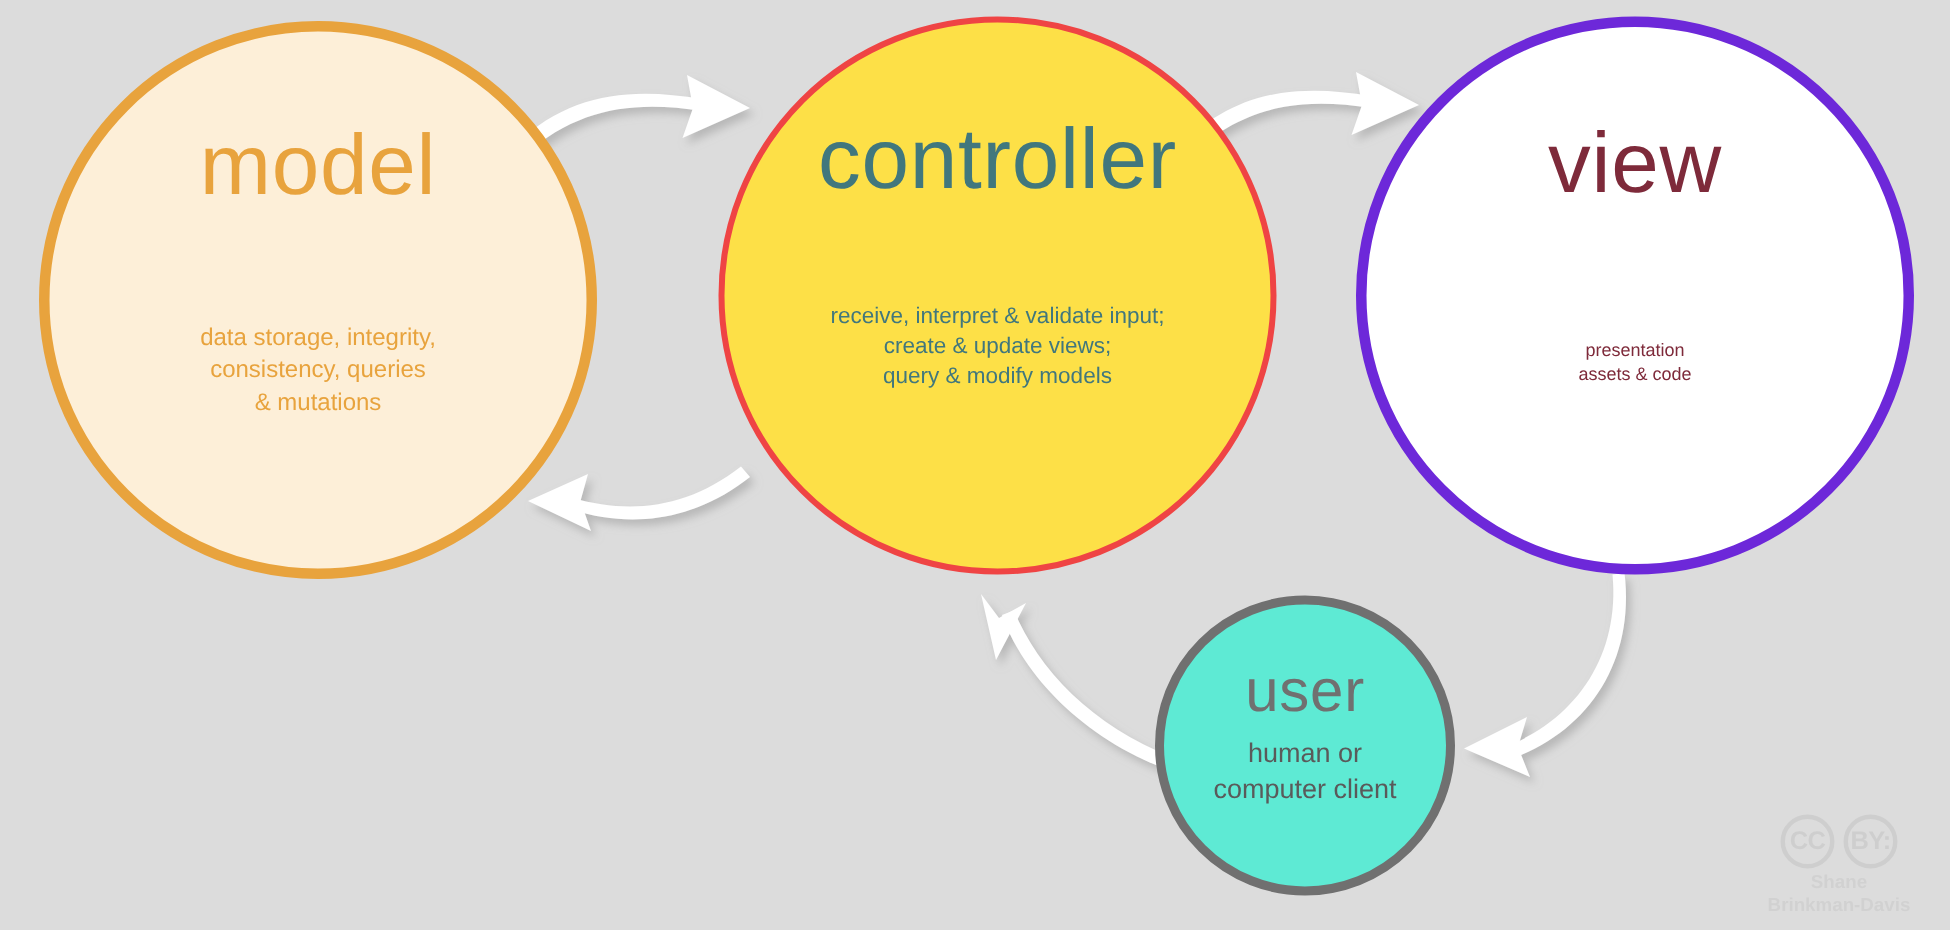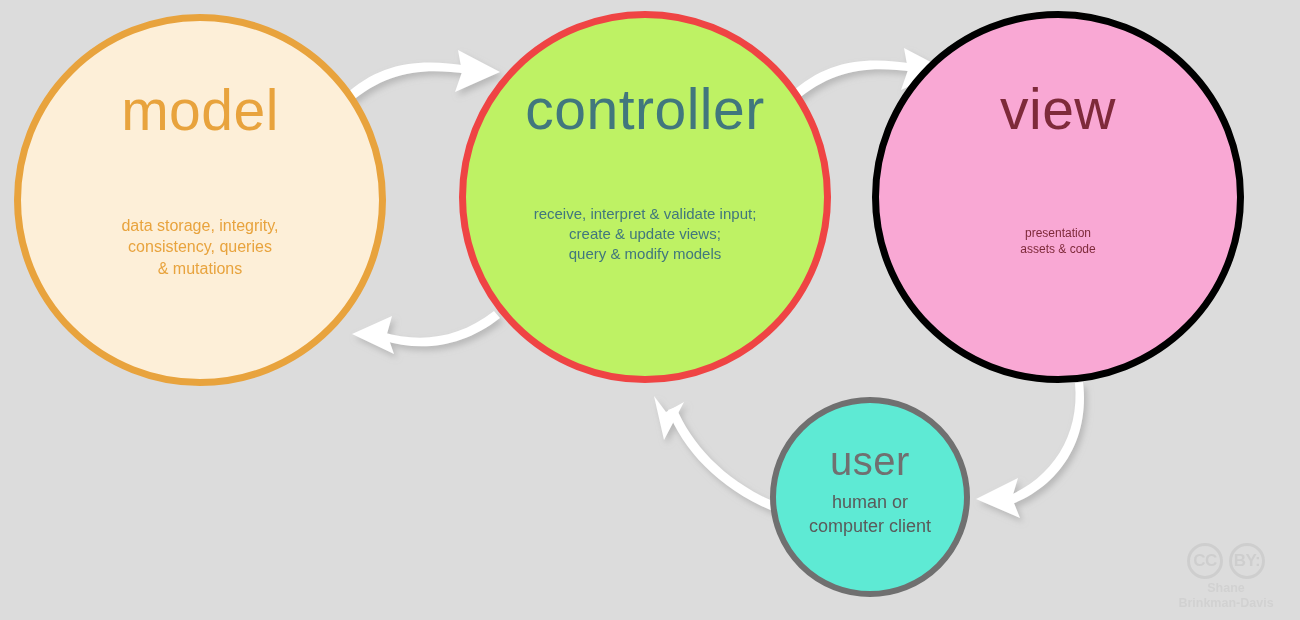--- a/index.html
+++ b/index.html
@@ -28,60 +28,60 @@
     font-weight: 300;
     line-height: 1;
     letter-spacing: 0.5px;
   }
   .node-desc {
     line-height: 1.33;
   }
 
   
   #node-model {
-    left: 14px; top: 14px;
+    left: 26px; top: 14px;
     width: 372px; height: 372px;
     background: #fdefd8;
     border: 7px solid #e8a33d;
   }
   #node-model .node-title {
     color: #e8a33d;
     font-size: 57px;
     margin-top: 61px;
   }
   #node-model .node-desc {
     color: #e8a33d;
     font-size: 16px;
     margin-top: 76px;
   }
 
   
   #node-controller {
-    left: 459px; top: 11px;
+    left: 479px; top: 11px;
     width: 372px; height: 372px;
-    background: #bef264;
-    border: 7px solid #ef4444;
+    background: #fde047;
+    border: 4px solid #ef4444;
   }
   #node-controller .node-title {
     color: #41777d;
     font-size: 57px;
     margin-top: 63px;
   }
   #node-controller .node-desc {
     color: #41777d;
     font-size: 15px;
     margin-top: 66px;
   }
 
   
   #node-view {
-    left: 872px; top: 11px;
+    left: 904px; top: 11px;
     width: 372px; height: 372px;
-    background: #f9a8d4;
-    border: 7px solid #000000;
+    background: #ffffff;
+    border: 7px solid #6d28d9;
   }
   #node-view .node-title {
     color: #7e2a3a;
     font-size: 57px;
     margin-top: 63px;
   }
   #node-view .node-desc {
     color: #7e2a3a;
     font-size: 12px;
     margin-top: 88px;

